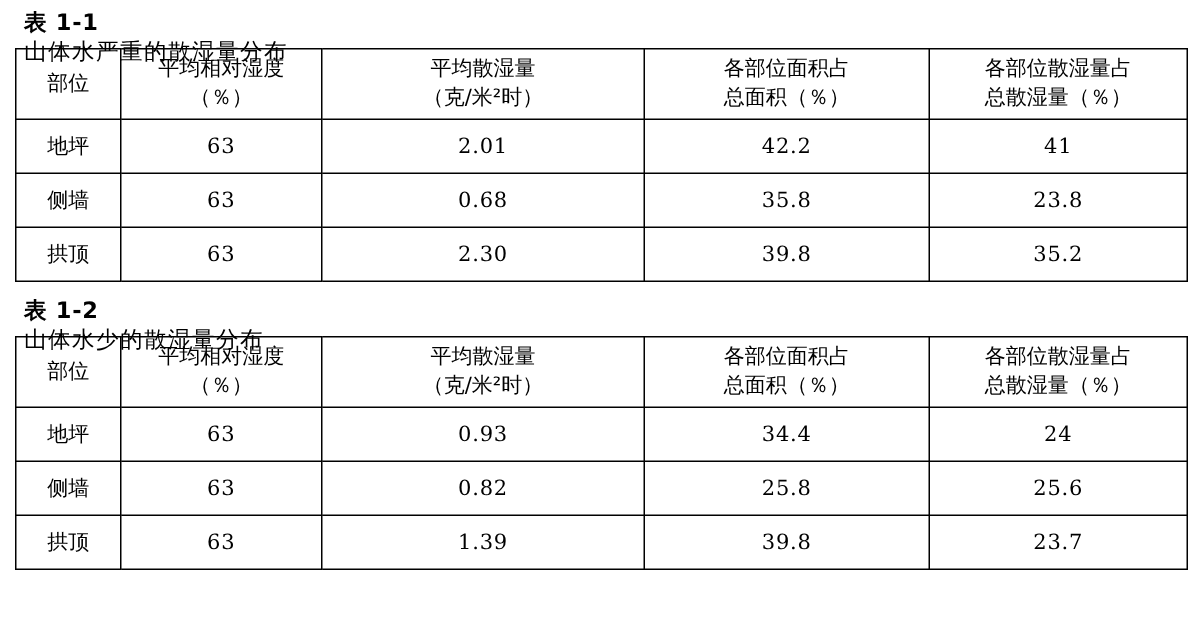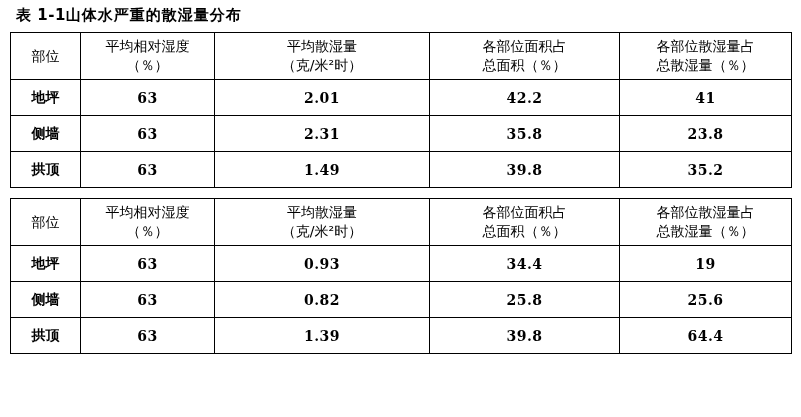--- a/index.html
+++ b/index.html
@@ -24,32 +24,33 @@
   .table-block {
     width: 781px;
     margin: 0 auto;
   }
   .table-caption {
     display: flex;
     align-items: baseline;
     height: 26px;
     padding-left: 6px;
     box-sizing: border-box;
+    flex-direction: column;
   }
   .caption-num {
     font-size: 15px;
     font-weight: bold;
     letter-spacing: 0.5px;
     white-space: nowrap;
   }
   .caption-title {
     flex: 1;
     text-align: left;
     font-size: 15px;
-    font-weight: bold;
+    font-weight: normal;
     letter-spacing: 1px;
     padding-right: 120px;
   }
   table.data {
     border-collapse: collapse;
     width: 781px;
     table-layout: fixed;
   }
   table.data th,
   table.data td {
@@ -59,21 +60,21 @@
     font-size: 14px;
     padding: 0;
   }
   table.data thead th {
     height: 46px;
     font-weight: normal;
     line-height: 1.35;
   }
   table.data tbody td {
     height: 35px;
-    font-weight: bold;
+    font-weight: normal;
   }
   table.data tbody td.rowhead {
     font-size: 14px;
   }
   .hdr-line1, .hdr-line2 {
     display: block;
     white-space: nowrap;
   }
   .col-part { width: 70px; }
   .col-hum  { width: 134px; }
@@ -134,38 +135,42 @@
         <tr>
           <td class="rowhead">地坪</td>
           <td class="num">63</td>
           <td class="num">2.01</td>
           <td class="num">42.2</td>
           <td class="num">41</td>
         </tr>
         <tr>
           <td class="rowhead">侧墙</td>
           <td class="num">63</td>
-          <td class="num">2.31</td>
+          <td class="num">0.68</td>
           <td class="num">35.8</td>
           <td class="num">23.8</td>
         </tr>
         <tr>
           <td class="rowhead">拱顶</td>
           <td class="num">63</td>
-          <td class="num">1.49</td>
+          <td class="num">2.30</td>
           <td class="num">39.8</td>
           <td class="num">35.2</td>
         </tr>
       </tbody>
     </table>
   </div>
 
   <div class="gap"></div>
 
   <div class="table-block">
+    <div class="table-caption">
+      <span class="caption-num">表 1-2</span>
+      <span class="caption-title">山体水少的散湿量分布</span>
+    </div>
     <table class="data">
       <colgroup>
         <col class="col-part">
         <col class="col-hum">
         <col class="col-moist">
         <col class="col-area">
         <col class="col-share">
       </colgroup>
       <thead>
         <tr>
@@ -189,33 +194,33 @@
             <span class="hdr-line2">总散湿量（％）</span>
           </th>
         </tr>
       </thead>
       <tbody>
         <tr>
           <td class="rowhead">地坪</td>
           <td class="num">63</td>
           <td class="num">0.93</td>
           <td class="num">34.4</td>
-          <td class="num">19</td>
+          <td class="num">24</td>
         </tr>
         <tr>
           <td class="rowhead">侧墙</td>
           <td class="num">63</td>
           <td class="num">0.82</td>
           <td class="num">25.8</td>
           <td class="num">25.6</td>
         </tr>
         <tr>
           <td class="rowhead">拱顶</td>
           <td class="num">63</td>
           <td class="num">1.39</td>
           <td class="num">39.8</td>
-          <td class="num">64.4</td>
+          <td class="num">23.7</td>
         </tr>
       </tbody>
     </table>
   </div>
 
 </div>
 
 </body></html>

